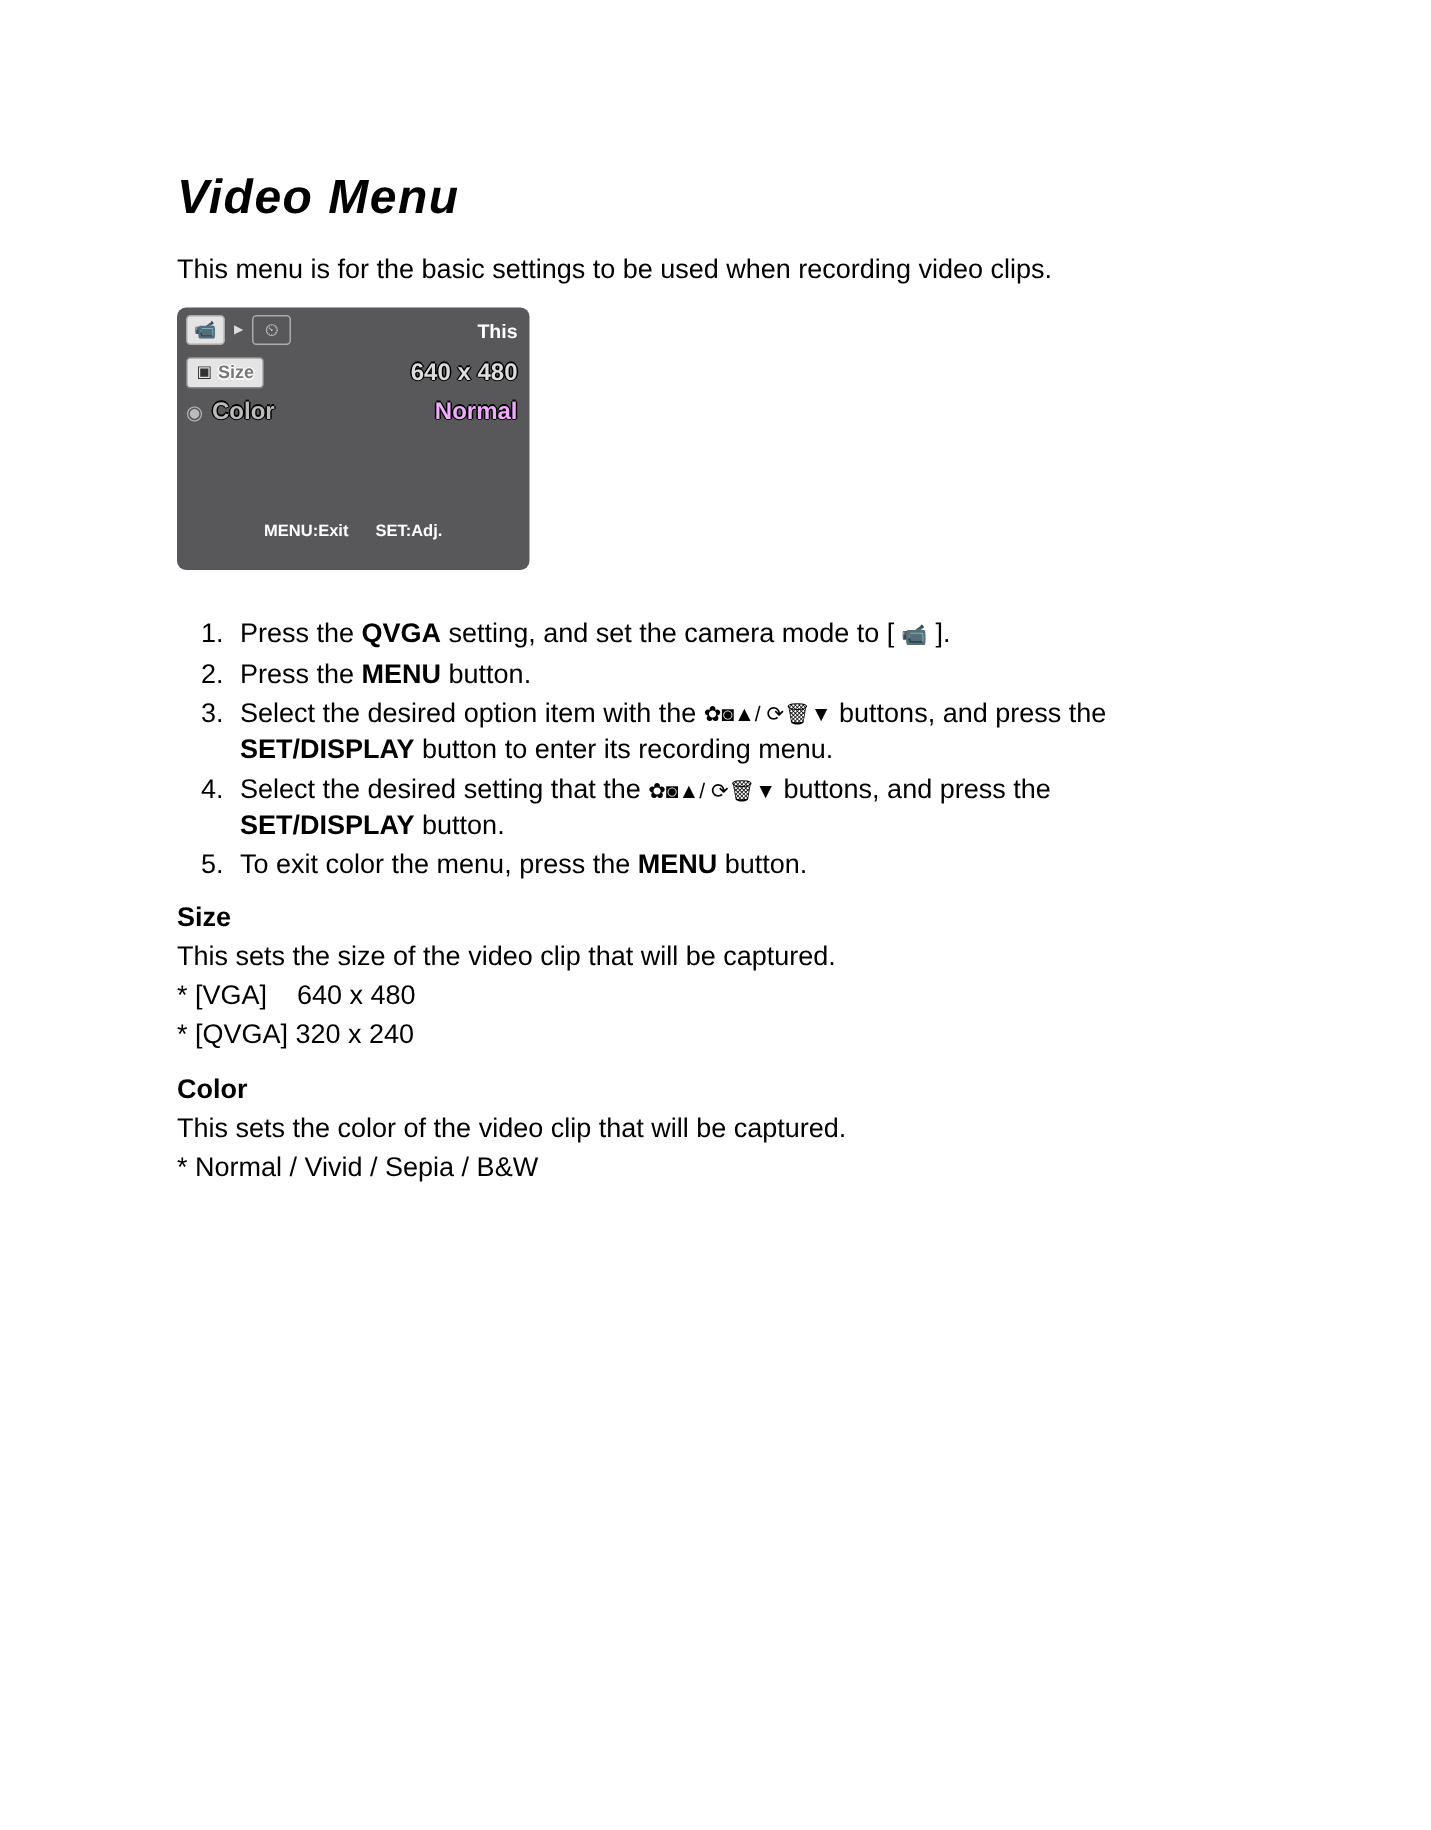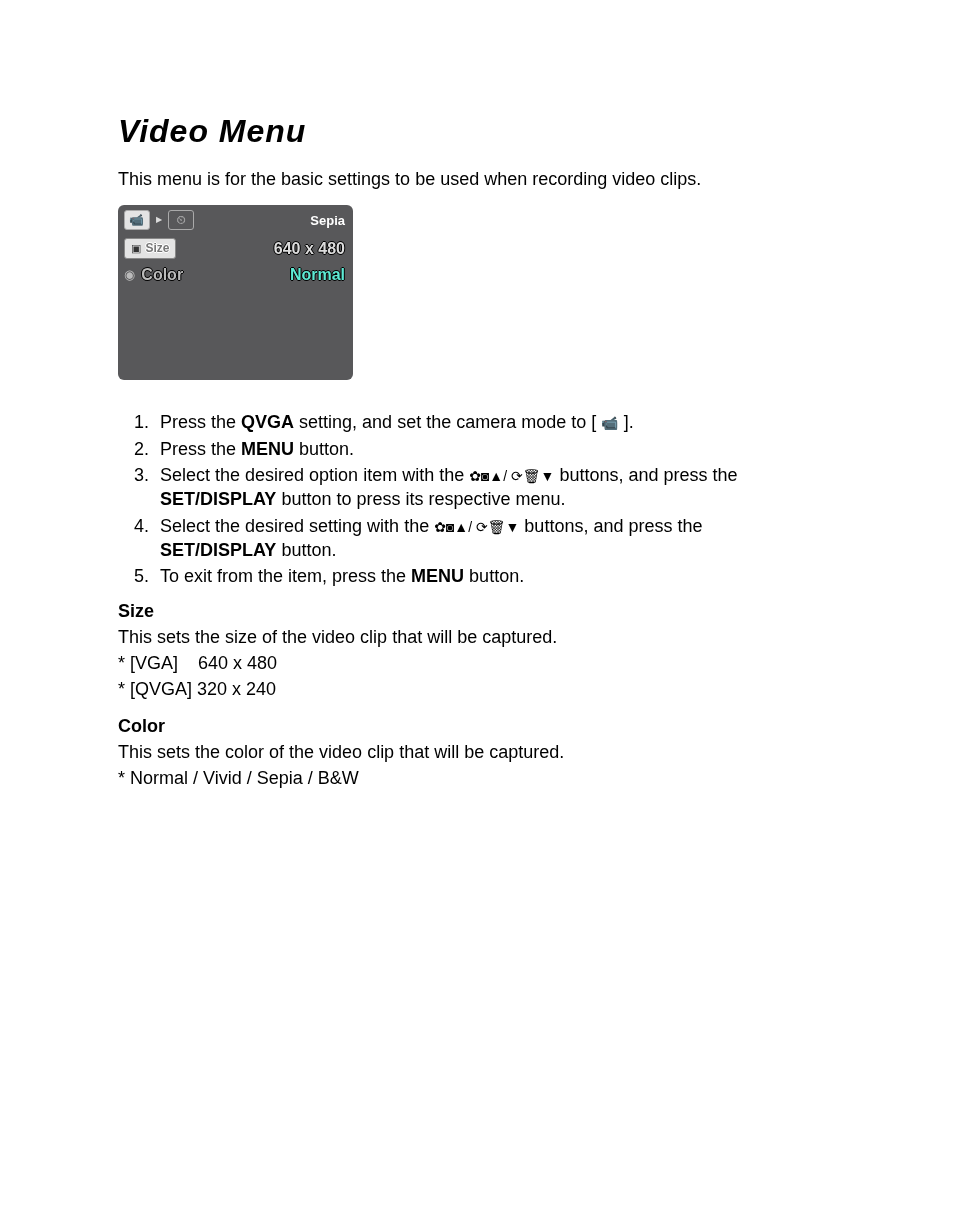--- a/index.html
+++ b/index.html
@@ -47,56 +47,60 @@
 <h1>Video Menu</h1>
 <p class="intro">This menu is for the basic settings to be used when recording video clips.</p>
 
 <div class="lcd">
   <div class="lcd-top">
     <div class="lcd-tabs">
       <span class="lcd-tab active">📹</span>
       <span style="font-size:8px;color:#ddd">▶</span>
       <span class="lcd-tab" style="background:transparent;color:#ccc">⏲</span>
     </div>
-    <span class="lcd-title">Sepia</span>
+    <span class="lcd-title">This</span>
   </div>
   <div class="lcd-row">
     <span class="lcd-pill">
       <span class="ic">▣</span>
       <span class="lbl">Size</span>
     </span>
     <span class="lcd-val">640 x 480</span>
   </div>
   <div class="lcd-row">
     <span class="lcd-row-left">
       <span class="ic" style="color:#bbb">◉</span>
       <span class="lcd-val" style="color:#bbb">Color</span>
     </span>
-    <span class="lcd-val" style="color:#5eead4">Normal</span>
+    <span class="lcd-val" style="color:#f0abfc">Normal</span>
   </div>
   <div class="lcd-fill"></div>
+  <div class="lcd-bottom">
+    <span>MENU:Exit</span>
+    <span>SET:Adj.</span>
+  </div>
 </div>
 
 <ol class="steps">
   <li>
     <span>Press the </span><b>QVGA</b><span> setting, and set the camera mode to [ </span><span class="ic-inline">📹</span><span> ].</span>
   </li>
   <li>
     <span>Press the </span><b>MENU</b><span> button.</span>
   </li>
   <li>
     <span>Select the desired option item with the  </span><span class="ic-inline">✿◙▲/ ⟳🗑▼</span><span> buttons, and press the </span><br>
-    <b>SET/DISPLAY</b><span> button to press its respective menu.</span>
+    <b>SET/DISPLAY</b><span> button to enter its recording menu.</span>
   </li>
   <li>
-    <span>Select the desired setting with the  </span><span class="ic-inline">✿◙▲/ ⟳🗑▼</span><span> buttons, and press the </span><br>
+    <span>Select the desired setting that the  </span><span class="ic-inline">✿◙▲/ ⟳🗑▼</span><span> buttons, and press the </span><br>
     <b>SET/DISPLAY</b><span> button.</span>
   </li>
   <li>
-    <span>To exit from the item, press the </span><b>MENU</b><span> button.</span>
+    <span>To exit color the menu, press the </span><b>MENU</b><span> button.</span>
   </li>
 </ol>
 
 <div class="sect-title">Size</div>
 <div class="sub">This sets the size of the video clip that will be captured.</div>
 <div class="sub" style="white-space:pre">* [VGA]    640 x 480</div>
 <div class="sub">* [QVGA] 320 x 240</div>
 
 <div class="sect-title" style="margin-top:12px">Color</div>
 <div class="sub">This sets the color of the video clip that will be captured.</div>

